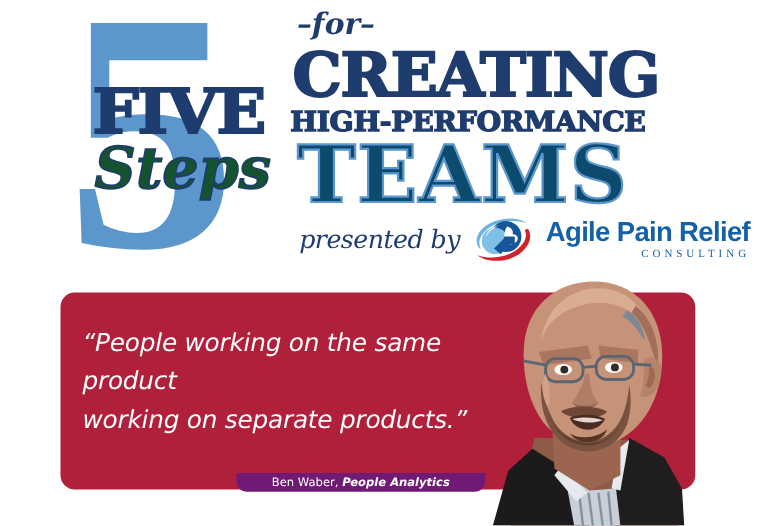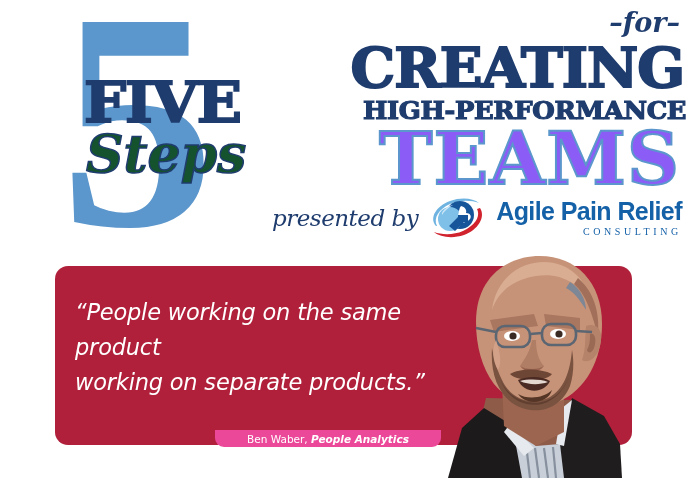--- a/index.html
+++ b/index.html
@@ -70,21 +70,21 @@
     color: #14532d;
     -webkit-text-stroke: 1.5px #1F3C6E;
   }
 
   
   .title-stack {
     position: absolute;
     left: 270px;
     top: 8px;
     width: 410px;
-    text-align: right;
+    text-align: left;
   }
   .for-line {
     font-family: "DejaVu Serif", serif;
     font-weight: bold;
     font-style: italic;
     font-size: 27px;
     line-height: 30px;
     color: #1F3C6E;
     letter-spacing: 0px;
   }
@@ -108,21 +108,21 @@
     -webkit-text-stroke: 1.2px #1F3C6E;
     letter-spacing: -0.3px;
     transform: scaleX(1.03);
     margin-top: 1px;
   }
   .teams-line {
     font-family: "DejaVu Serif", serif;
     font-weight: bold;
     font-size: 72px;
     line-height: 66px;
-    color: #8b5cf6;
+    color: #0c4a6e;
     letter-spacing: 1px;
     -webkit-text-stroke: 2px #5B96CC;
     margin-top: 2px;
   }
 
   
   .presented-row {
     position: absolute;
     left: 272px;
     top: 192px;
@@ -193,21 +193,21 @@
     letter-spacing: -0.2px;
   }
 
   
   #attribution-tab {
     position: absolute;
     left: 215px;
     top: 430px;
     width: 226px;
     height: 17px;
-    background: #ec4899;
+    background: #701a75;
     border-bottom-left-radius: 9px;
     border-bottom-right-radius: 9px;
     display: flex;
     align-items: center;
     justify-content: center;
   }
   .attrib-text {
     font-family: "DejaVu Sans", sans-serif;
     font-size: 10.5px;
     color: #ffffff;

